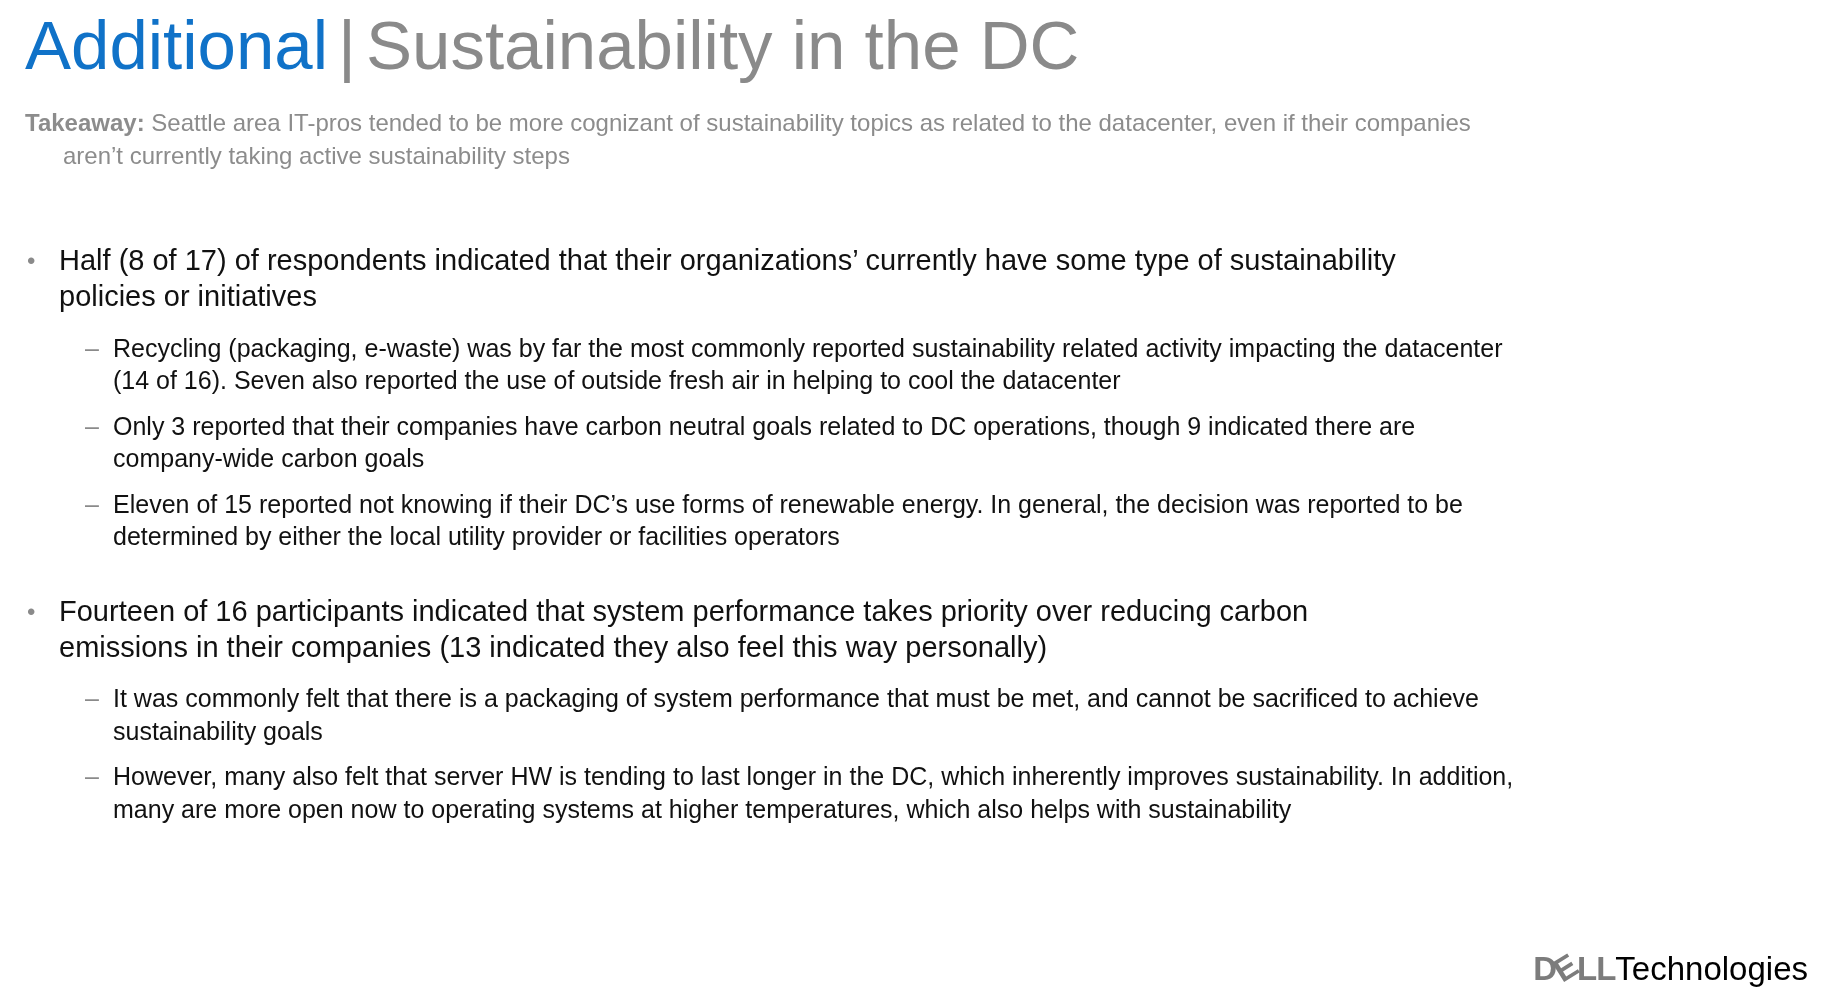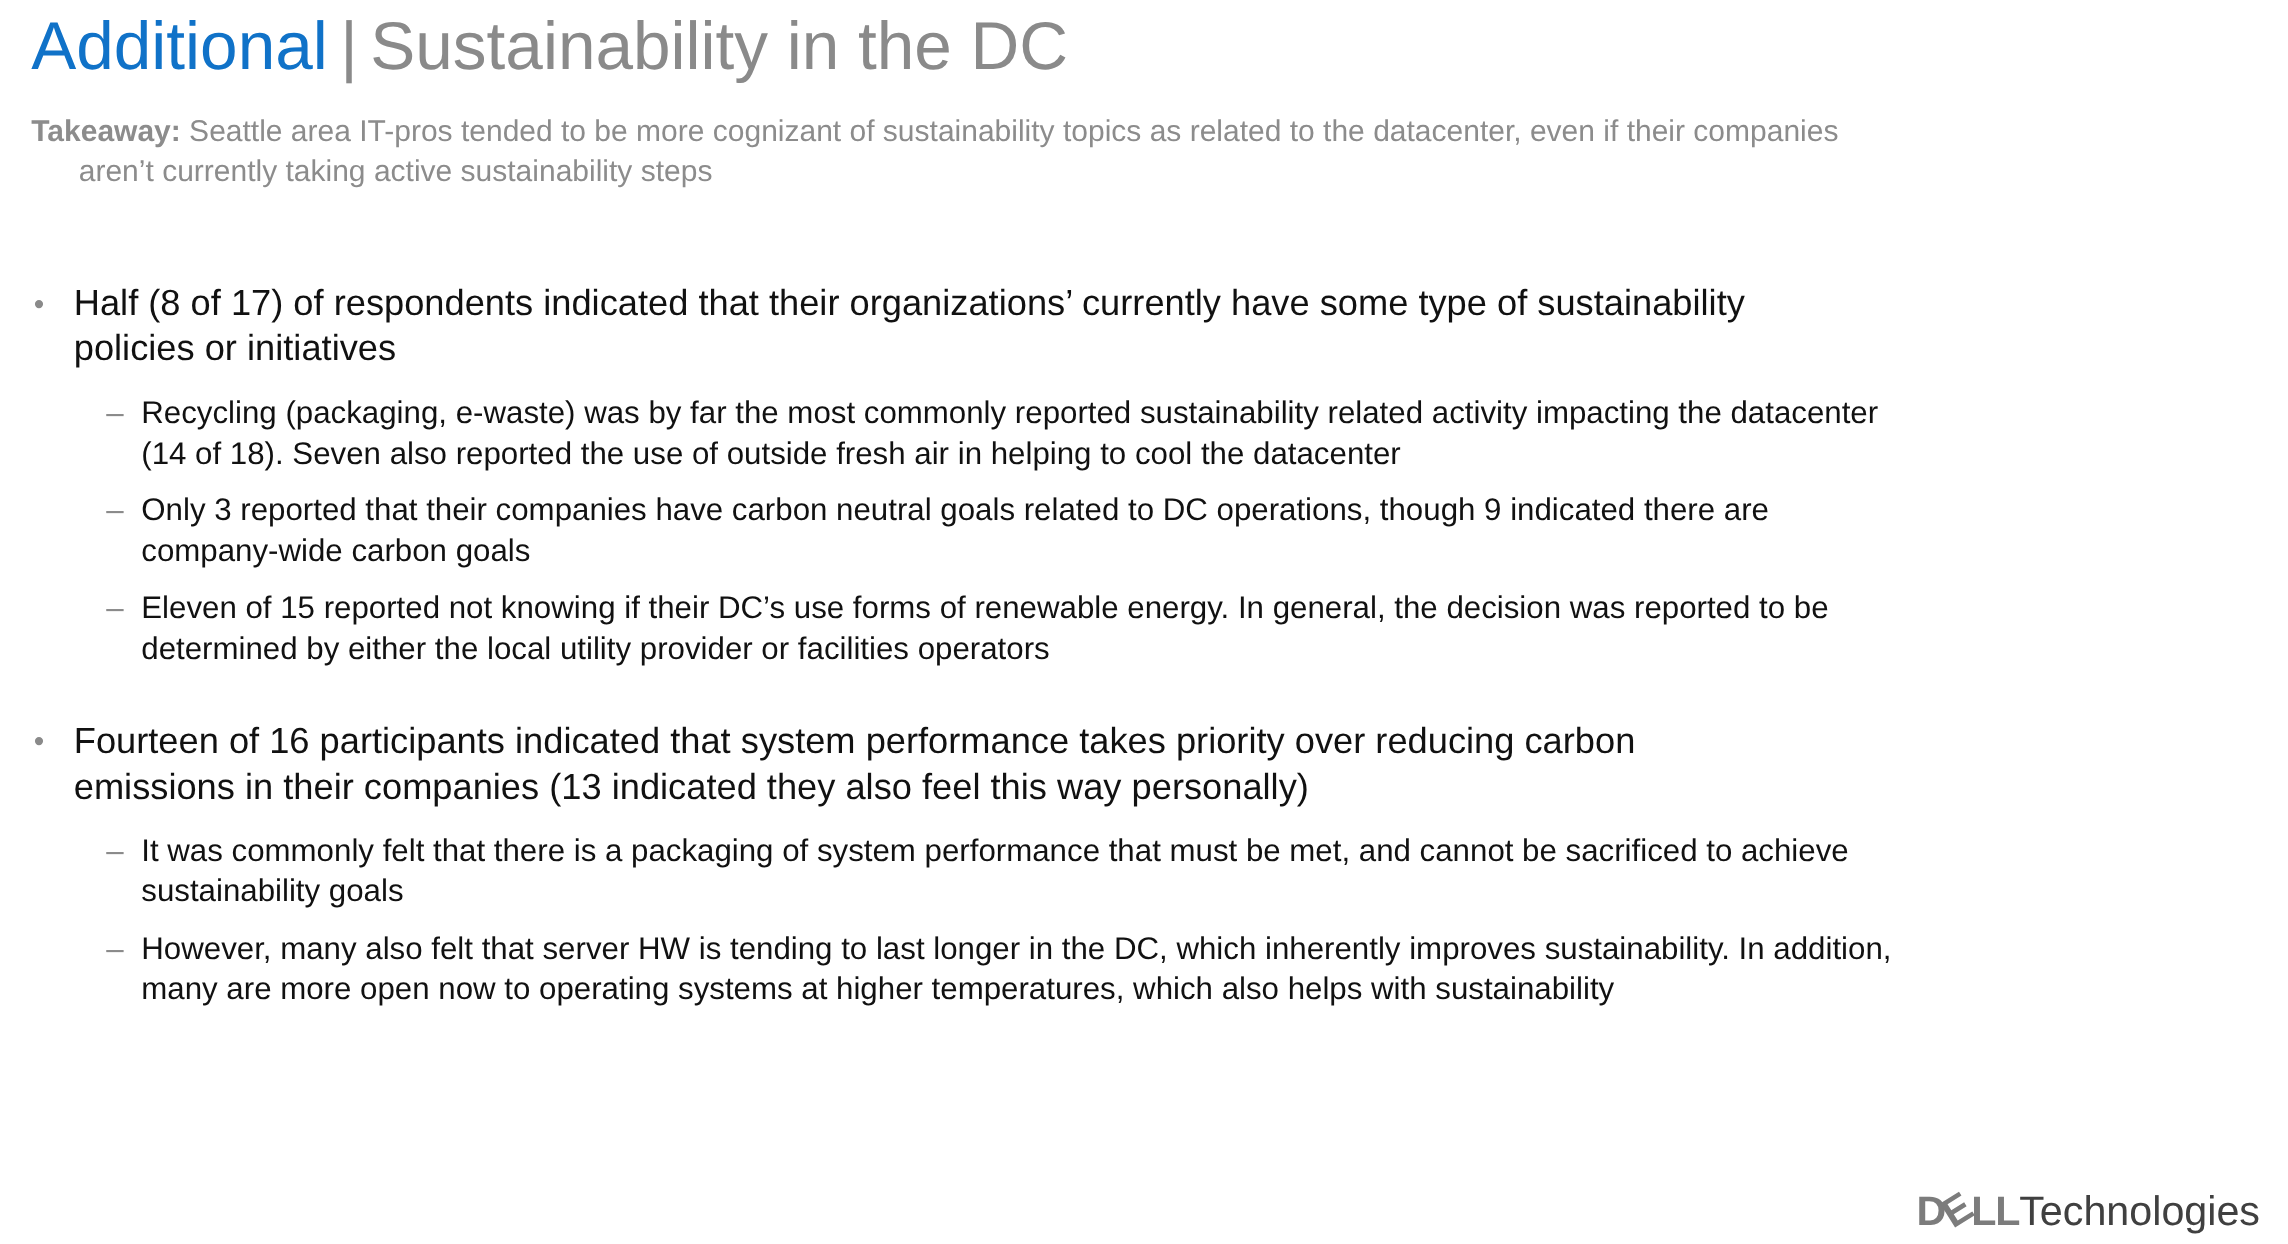--- a/index.html
+++ b/index.html
@@ -14,21 +14,21 @@
     height: 995px;
     background: #ffffff;
     overflow: hidden;
   }
   .content {
     padding: 6px 30px 0 25px;
   }
 
   
   .title {
-    font-size: 54px;
+    font-size: 69px;
     line-height: 1.15;
     letter-spacing: 0px;
     white-space: nowrap;
   }
   .title .accent { color: #1072c8; }
   .title .sep    { color: #8a8a8a; padding: 0 10px; font-weight: 300; }
   .title .rest   { color: #8a8a8a; }
 
   
   .takeaway {
@@ -93,21 +93,21 @@
     color: #7c7c7c;
     letter-spacing: -1px;
   }
   .logo .dell .tilted-e {
     display: inline-block;
     transform: rotate(-32deg) translateY(-1px);
     transform-origin: 50% 55%;
   }
   .logo .tech {
     font-weight: 400;
-    color: #404040;
+    color: #000000;
     letter-spacing: 0px;
   }
 </style>
 </head>
 <body>
 
 <div class="slide">
   <div class="content">
 
     <div class="title">
@@ -120,21 +120,21 @@
     </div>
 
     <div class="bullet-block first-block">
       <div class="bullet-l1">
         <span class="marker">•</span>
         <span class="text">Half (8 of 17) of respondents indicated that their organizations’ currently have some type of sustainability policies or initiatives</span>
       </div>
       <div class="sub-list">
         <div class="bullet-l2">
           <span class="marker">–</span>
-          <span class="text">Recycling (packaging, e-waste) was by far the most commonly reported sustainability related activity impacting the datacenter (14 of 18).  Seven also reported the use of outside fresh air in helping to cool the datacenter</span>
+          <span class="text">Recycling (packaging, e-waste) was by far the most commonly reported sustainability related activity impacting the datacenter (14 of 16).  Seven also reported the use of outside fresh air in helping to cool the datacenter</span>
         </div>
         <div class="bullet-l2">
           <span class="marker">–</span>
           <span class="text">Only 3 reported that their companies have carbon neutral goals related to DC operations, though 9 indicated there are company-wide carbon goals</span>
         </div>
         <div class="bullet-l2">
           <span class="marker">–</span>
           <span class="text">Eleven of 15 reported not knowing if their DC’s use forms of renewable energy.  In general, the decision was reported to be determined by either the local utility provider or facilities operators</span>
         </div>
       </div>

